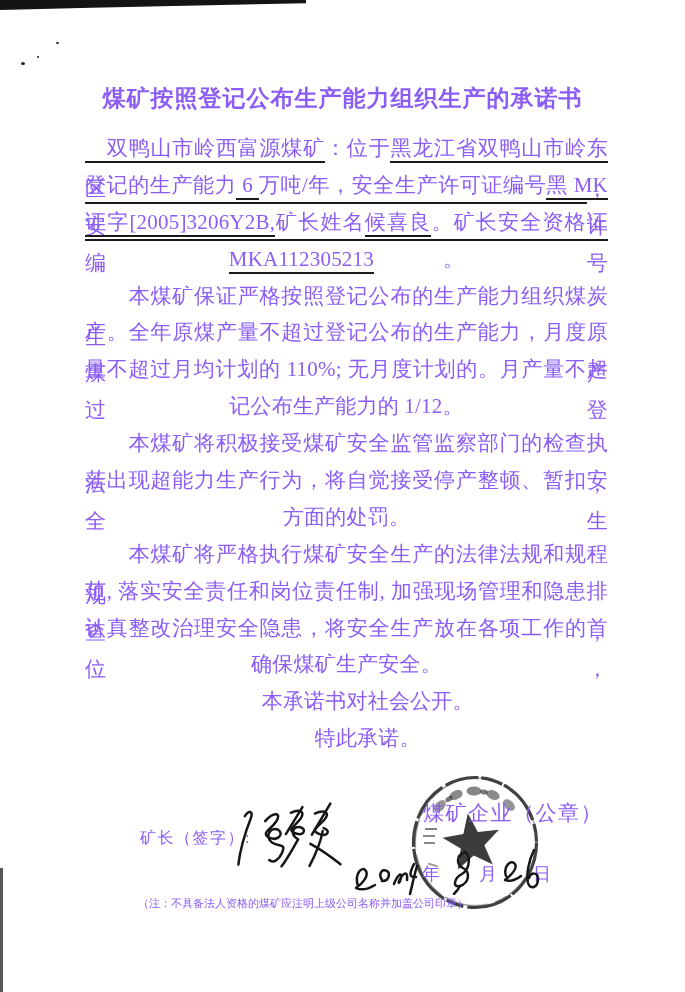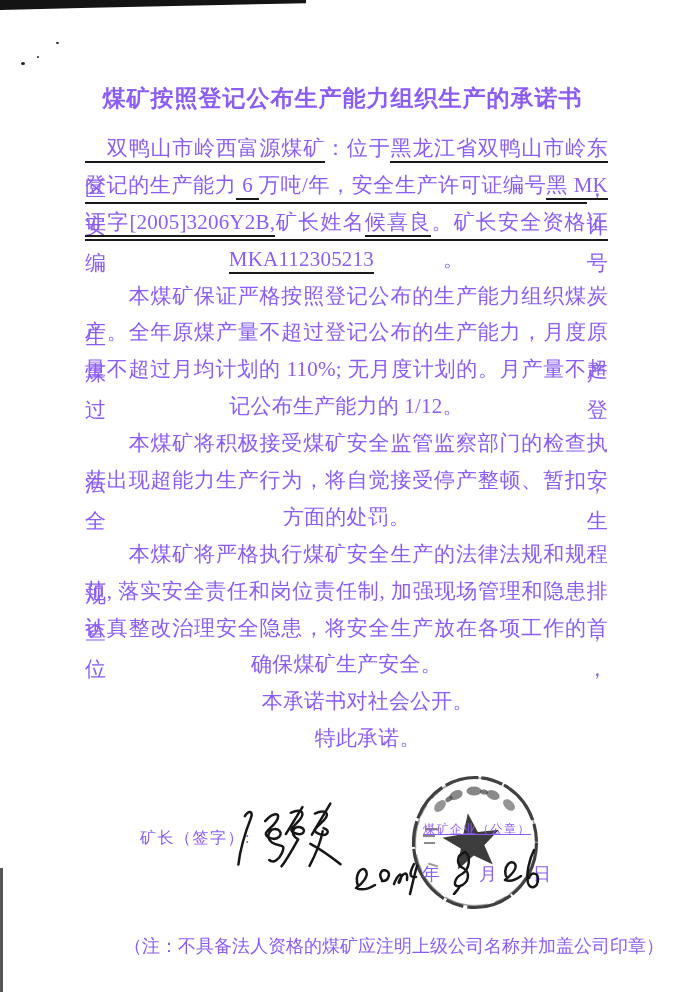--- a/index.html
+++ b/index.html
@@ -17,22 +17,22 @@
   .title { position:absolute; top:83px; left:0; width:100%; text-align:center;
     font-size:23px; font-weight:bold; letter-spacing:1px; }
 
   .body-lines { position:absolute; left:85px; top:128px; width:523px; font-size:21px; letter-spacing:0.2px; }
   .bline { height:36.9px; line-height:41px; }
   .bline.j { text-align:justify; text-align-last:justify; }
   .bline.nj { white-space:pre; text-align:center; }
   .u { border-bottom:2px solid #1a1a1a; padding-bottom:1px; }
 
   .sig-label { position:absolute; left:140px; top:828px; font-size:16px; letter-spacing:1.5px; }
-  .company-label { position:absolute; left:423px; top:821px; font-size:12px; letter-spacing:1.5px; z-index:3;text-decoration:underline; }
-  .footnote { position:absolute; left:124px; top:896px; font-size:18px; letter-spacing:0px; z-index:3;margin-top:38px; }
+  .company-label { position:absolute; left:423px; top:799px; font-size:21px; letter-spacing:1.5px; z-index:3; }
+  .footnote { position:absolute; left:138px; top:896px; font-size:11px; letter-spacing:0px; z-index:3; }
 
   .date-unit { position:absolute; font-size:18px; z-index:3; }
   .u-year  { left:422px; top:862px; }
   .u-month { left:479px; top:862px; }
   .u-day   { left:533px; top:862px; }
 
   .hand { position:absolute; z-index:4; }
   .hand path { stroke:#161616; stroke-width:2.5; fill:none; stroke-linecap:round; stroke-linejoin:round; }
   .sig-svg { left:228px; top:800px; transform:rotate(-3deg); }
   .hy { left:350px; top:856px; }

